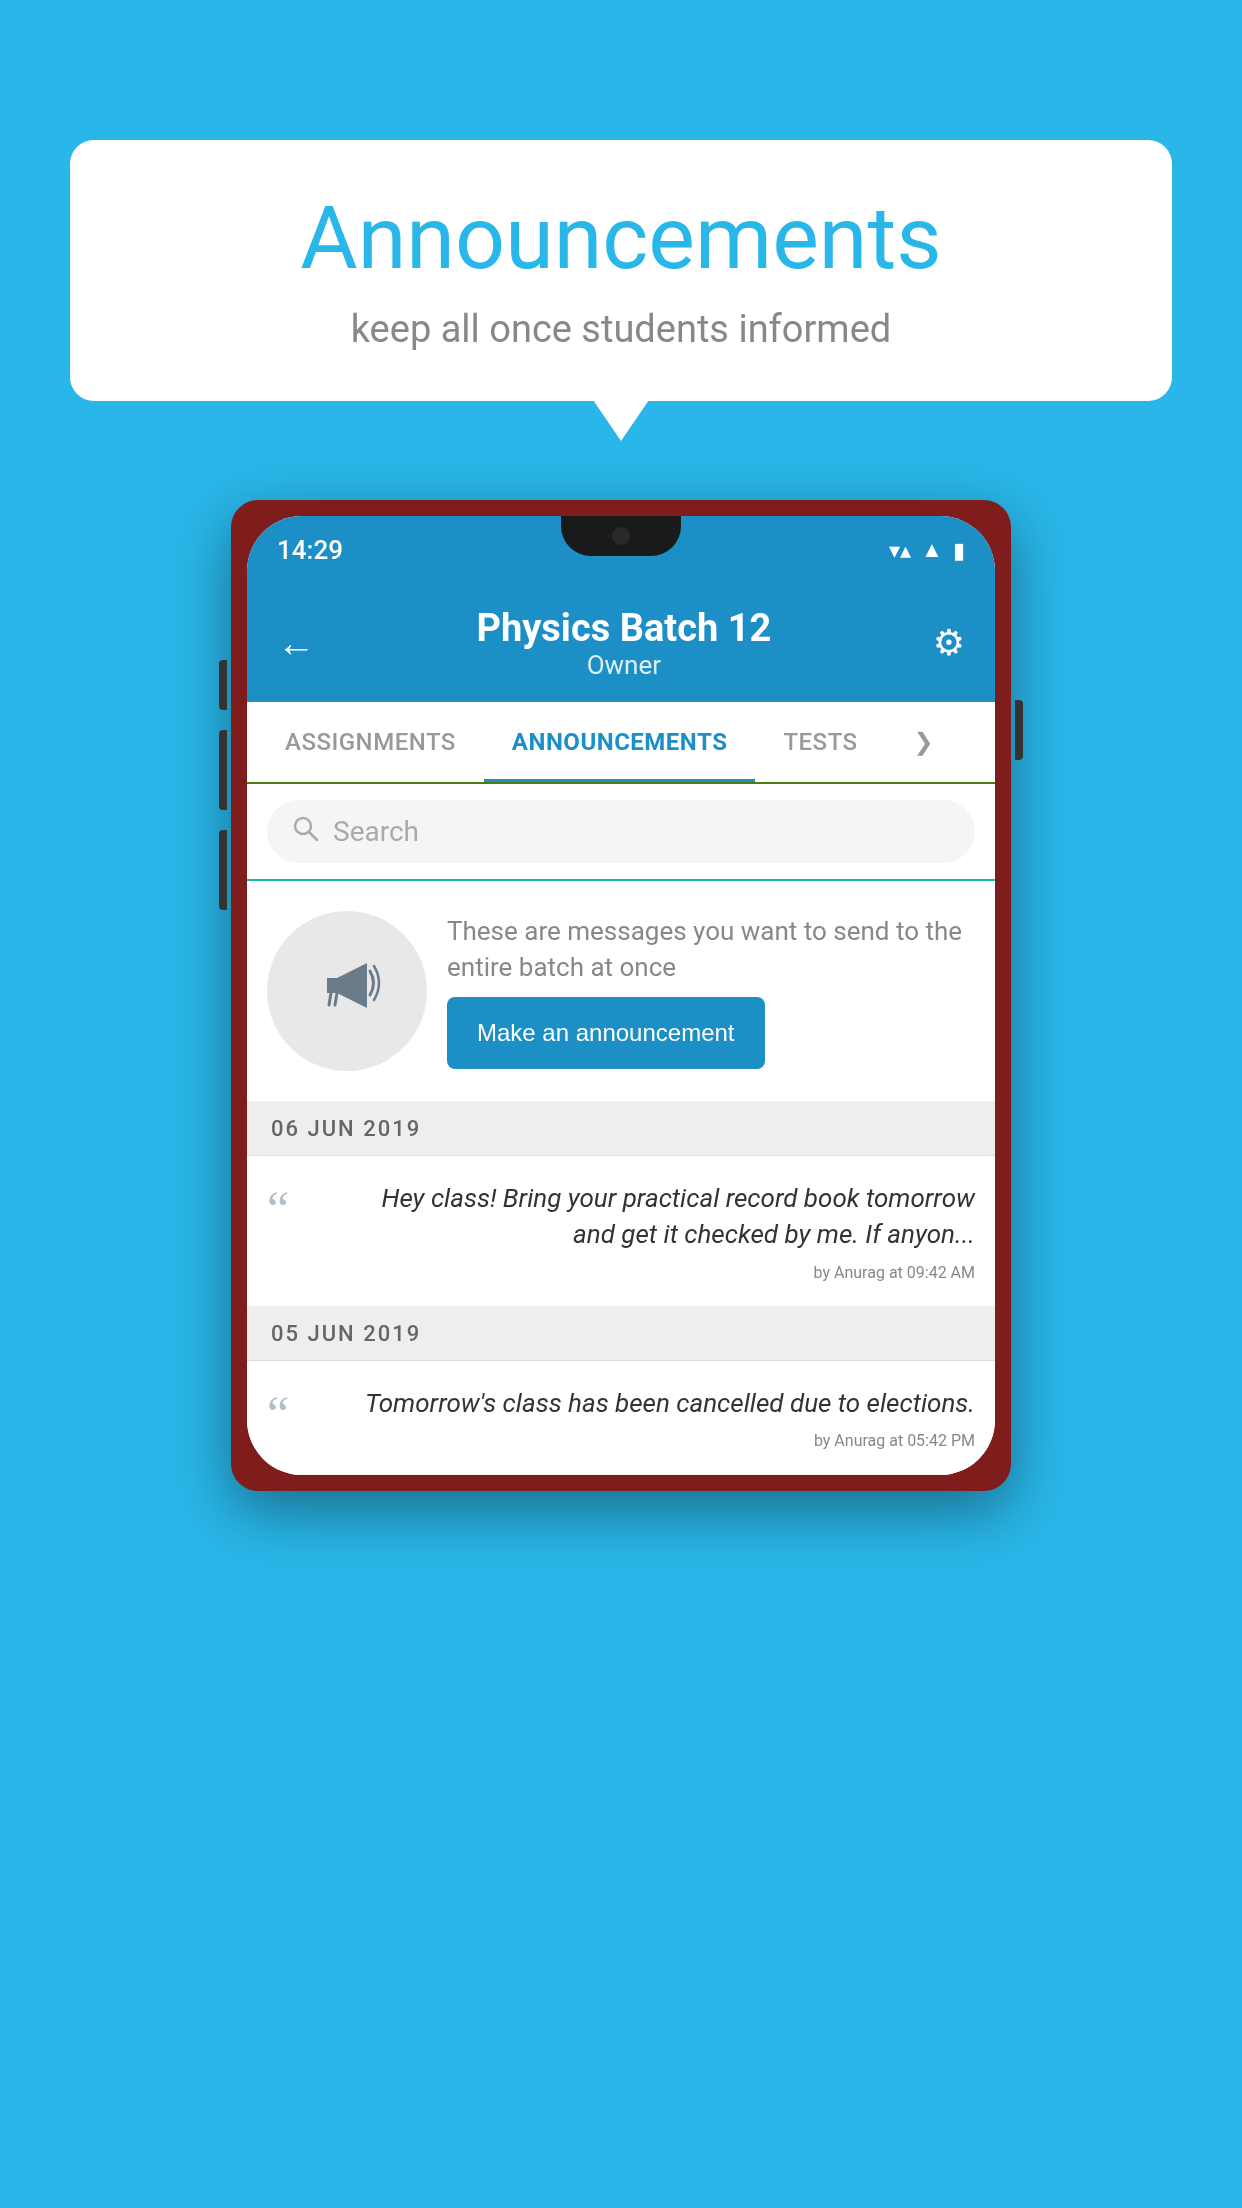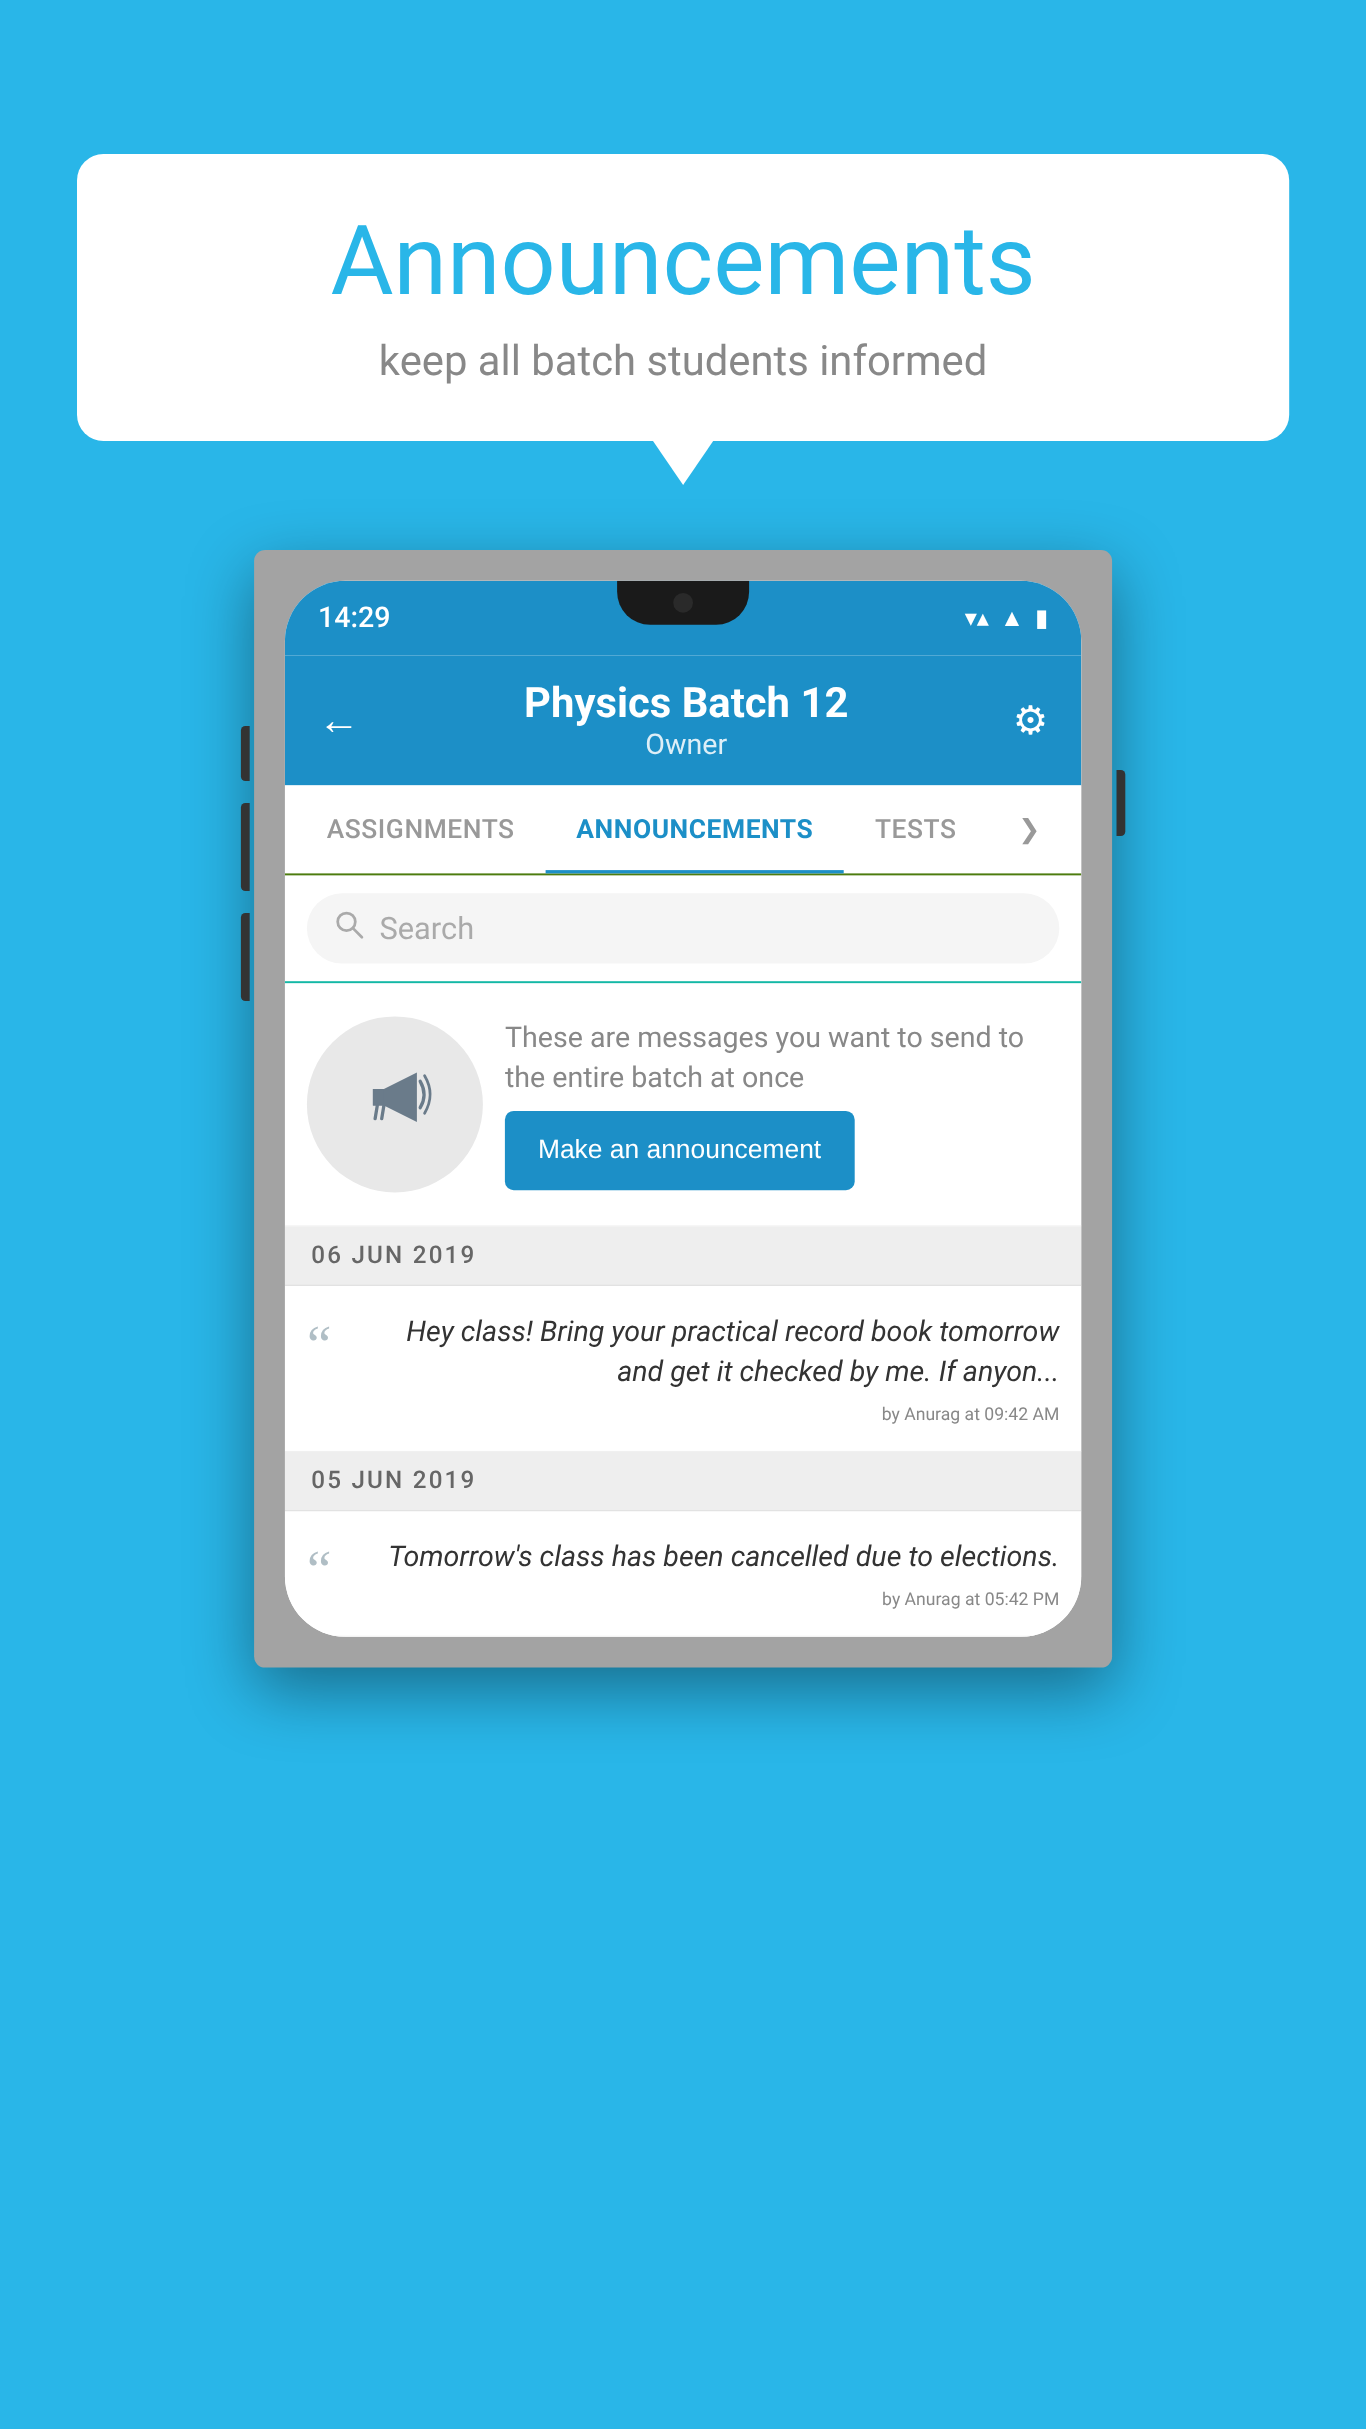--- a/index.html
+++ b/index.html
@@ -57,23 +57,23 @@
 
     
     .phone-wrapper {
       position: absolute;
       top: 500px;
       left: 50%;
       transform: translateX(-50%);
       width: 780px;
     }
     .phone-outer {
-      background: #a3a3a3;
-      border-radius: 10px;
-      padding: 28px;
+      background: #7f1d1d;
+      border-radius: 27px;
+      padding: 16px;
       position: relative;
       box-shadow: 0 20px 60px rgba(0,0,0,0.4);
     }
     .phone-inner {
       background: white;
       border-radius: 55px;
       overflow: hidden;
       position: relative;
     }
 
@@ -335,21 +335,21 @@
       background: #333;
       border-radius: 4px 0 0 4px;
     }
   </style>
 </head>
 <body>
 
 <div class="speech-bubble-container">
   <div class="speech-bubble">
     <div class="bubble-title">Announcements</div>
-    <div class="bubble-subtitle">keep all batch students informed</div>
+    <div class="bubble-subtitle">keep all once students informed</div>
   </div>
 </div>
 
 <div class="phone-wrapper">
   <div class="phone-outer">
 
     <div class="phone-side-btn-right"></div>
     <div class="phone-side-btn-left1"></div>
     <div class="phone-side-btn-left2"></div>
     <div class="phone-side-btn-left3"></div>

